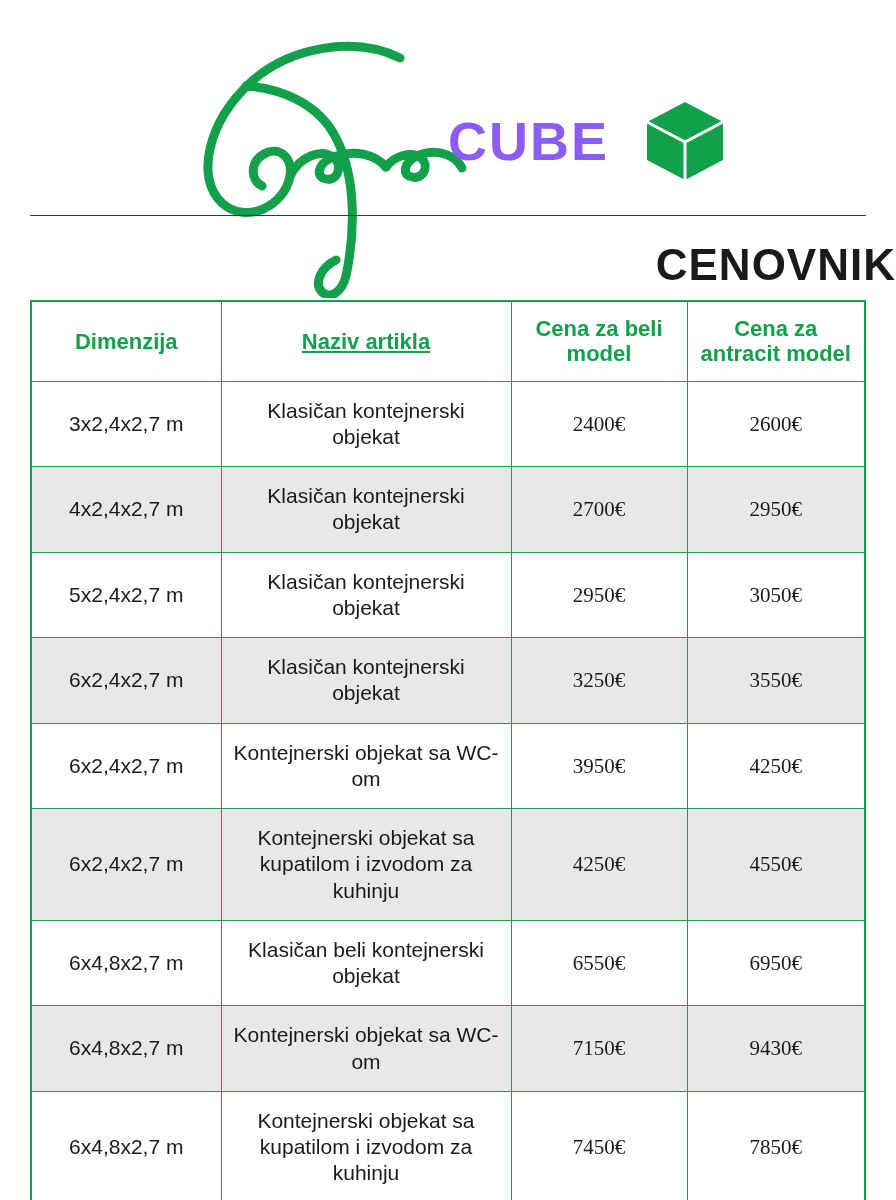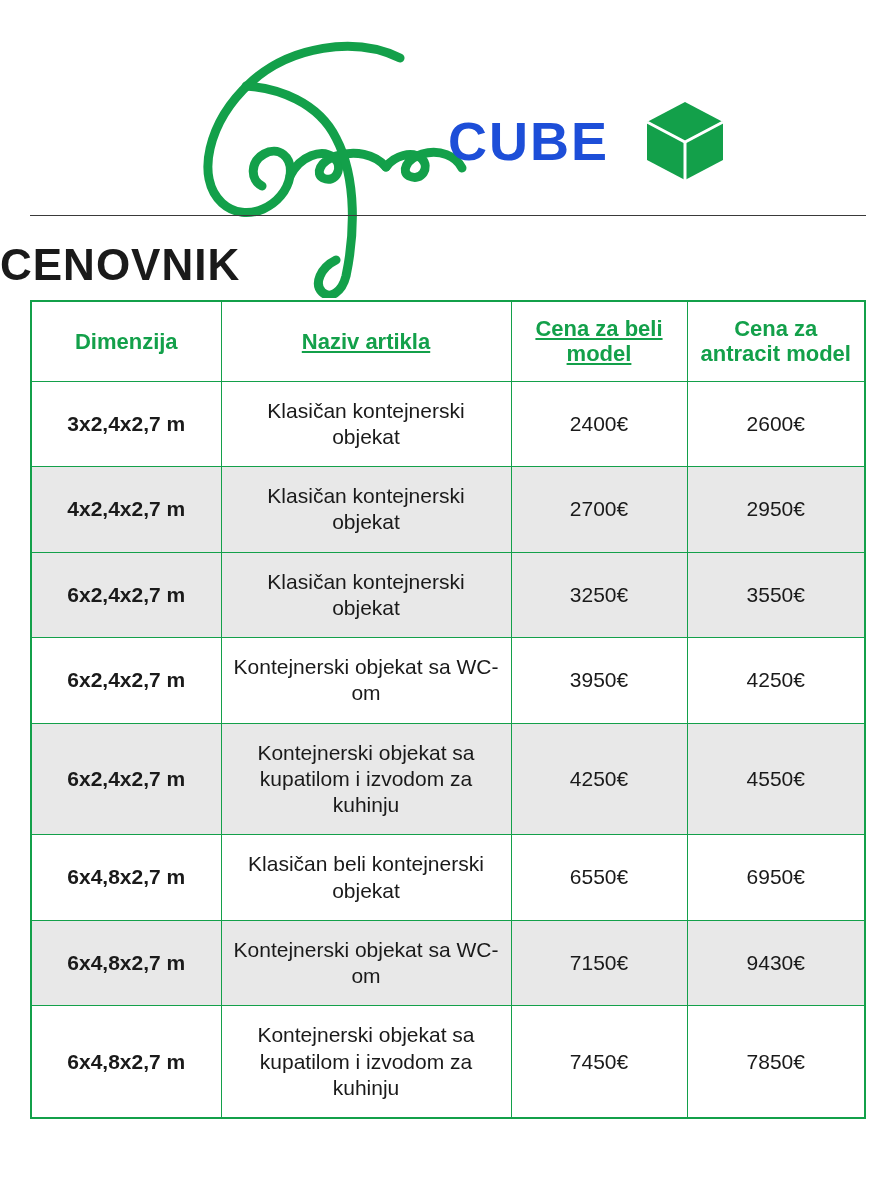--- a/index.html
+++ b/index.html
@@ -30,21 +30,21 @@
     width: 320px;
     height: 270px;
   }
   .logo-cube-text {
     position: absolute;
     left: 448px;
     top: 110px;
     font-size: 54px;
     font-weight: bold;
     letter-spacing: 2px;
-    color: #1d4ed8;
+    color: #8b5cf6;
     font-family: "Liberation Sans", sans-serif;
   }
   .logo-cube-icon {
     position: absolute;
     left: 645px;
     top: 100px;
     width: 80px;
     height: 82px;
   }
   .header-rule {
@@ -53,21 +53,21 @@
     top: 215px;
     width: 836px;
     height: 1px;
     background: #3a3a3a;
   }
   .doc-title {
     position: absolute;
     left: 0;
     top: 240px;
     width: 896px;
-    text-align: left;
+    text-align: right;
     font-size: 44px;
     font-weight: bold;
     letter-spacing: 1px;
     color: #1a1a1a;
   }
 
   
   .table-wrap {
     padding: 0 30px 40px 30px;
   }
@@ -86,32 +86,32 @@
   }
   table.pricing thead th {
     color: #13a04a;
     font-weight: bold;
     padding: 14px 6px;
     font-size: 22px;
     line-height: 1.15;
   }
   thead th.col-dim { width: 190px; }
   thead th.col-name { width: 290px; text-decoration: underline; }
-  thead th.col-white { width: 176px; text-decoration: underline; }
+  thead th.col-white { width: 176px; }
   thead th.col-anthracite { width: 178px; font-size: 20px; }
 
   table.pricing tbody td {
     padding: 16px 10px;
     font-size: 21px;
     line-height: 1.25;
   }
   tbody tr.alt td { background: #e8e8e8; }
-  td.dim { font-size: 21px; font-weight: bold; }
+  td.dim { font-size: 21px; }
   td.name { font-size: 21px; }
-  td.price { font-size: 22px; }
+  td.price { font-size: 22px; font-family: Liberation Serif, serif; }
 </style>
 </head>
 <body>
 
 <div class="page">
 
   <div class="logo-block">
 
     <svg class="logo-script" viewBox="0 0 320 270">
       <path d="M250 30 C205 8, 140 18, 100 55 C58 94, 45 150, 72 175 C96 197, 135 178, 140 148 C143 128, 128 118, 114 126 C100 134, 100 152, 112 158" fill="none" stroke="#13a04a" stroke-width="9" stroke-linecap="round"></path>
@@ -151,20 +151,26 @@
           <td class="name">Klasičan kontejnerski objekat</td>
           <td class="price">2400€</td>
           <td class="price">2600€</td>
         </tr>
         <tr class="alt">
           <td class="dim">4x2,4x2,7 m</td>
           <td class="name">Klasičan kontejnerski objekat</td>
           <td class="price">2700€</td>
           <td class="price">2950€</td>
         </tr>
+        <tr>
+          <td class="dim">5x2,4x2,7 m</td>
+          <td class="name">Klasičan kontejnerski objekat</td>
+          <td class="price">2950€</td>
+          <td class="price">3050€</td>
+        </tr>
         <tr class="alt">
           <td class="dim">6x2,4x2,7 m</td>
           <td class="name">Klasičan kontejnerski objekat</td>
           <td class="price">3250€</td>
           <td class="price">3550€</td>
         </tr>
         <tr>
           <td class="dim">6x2,4x2,7 m</td>
           <td class="name">Kontejnerski objekat sa WC-om</td>
           <td class="price">3950€</td>

